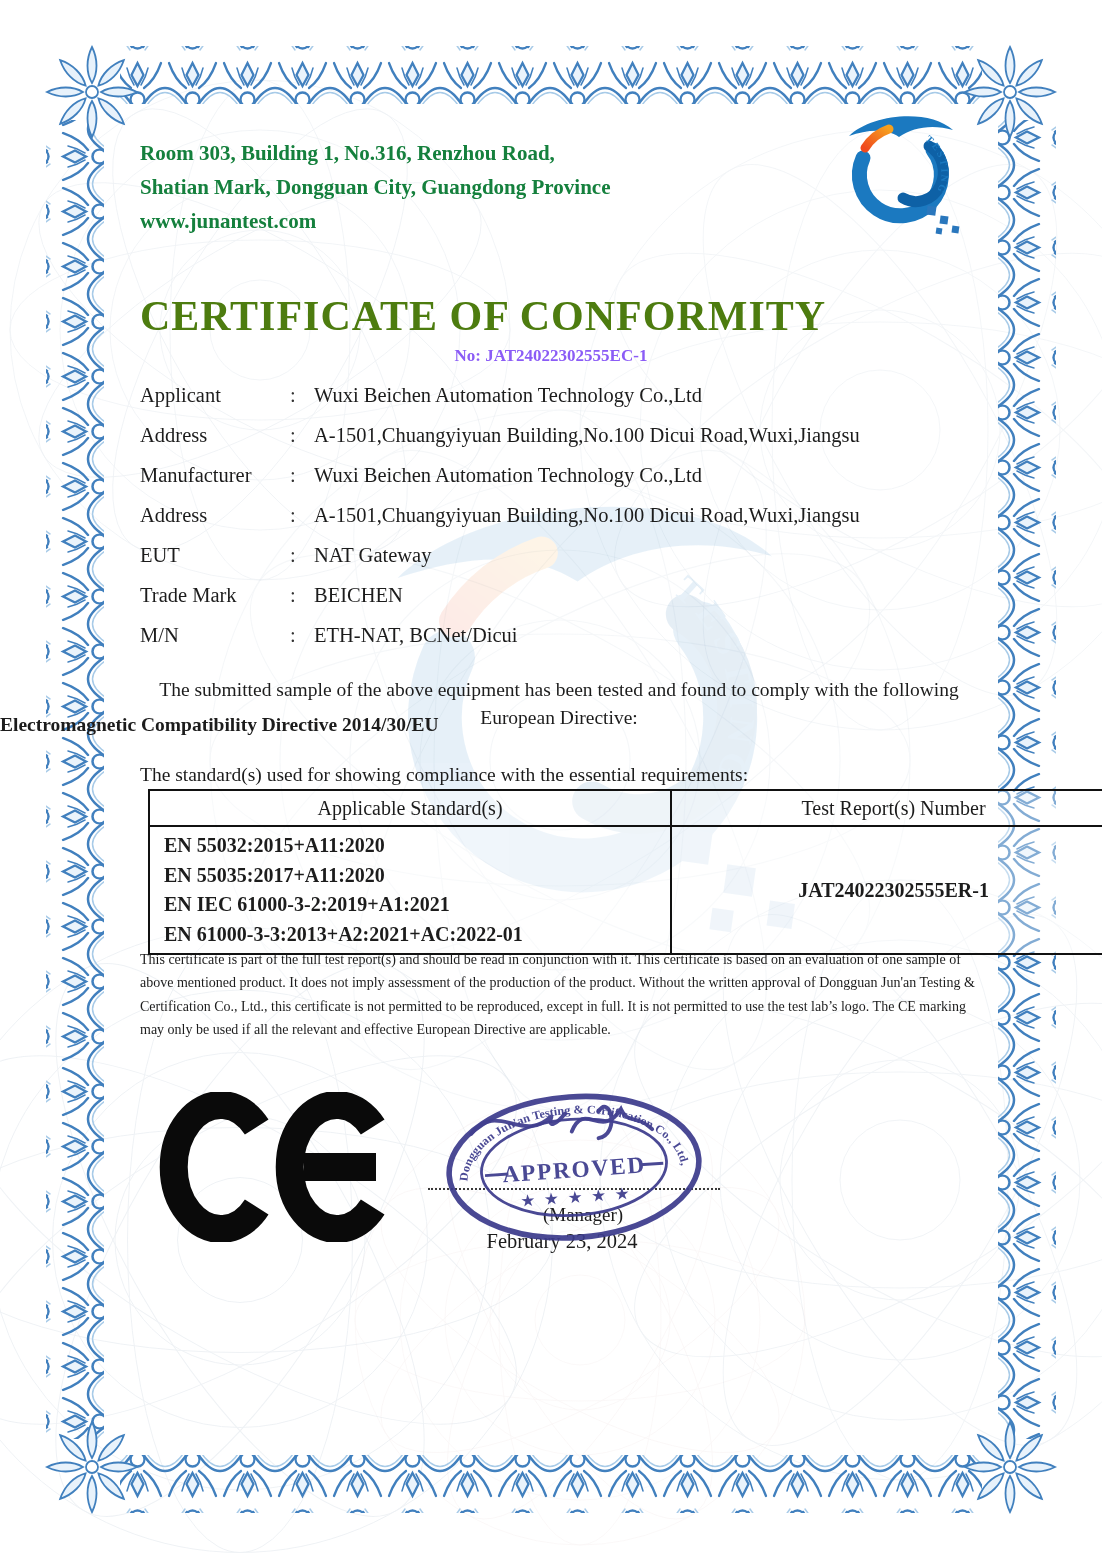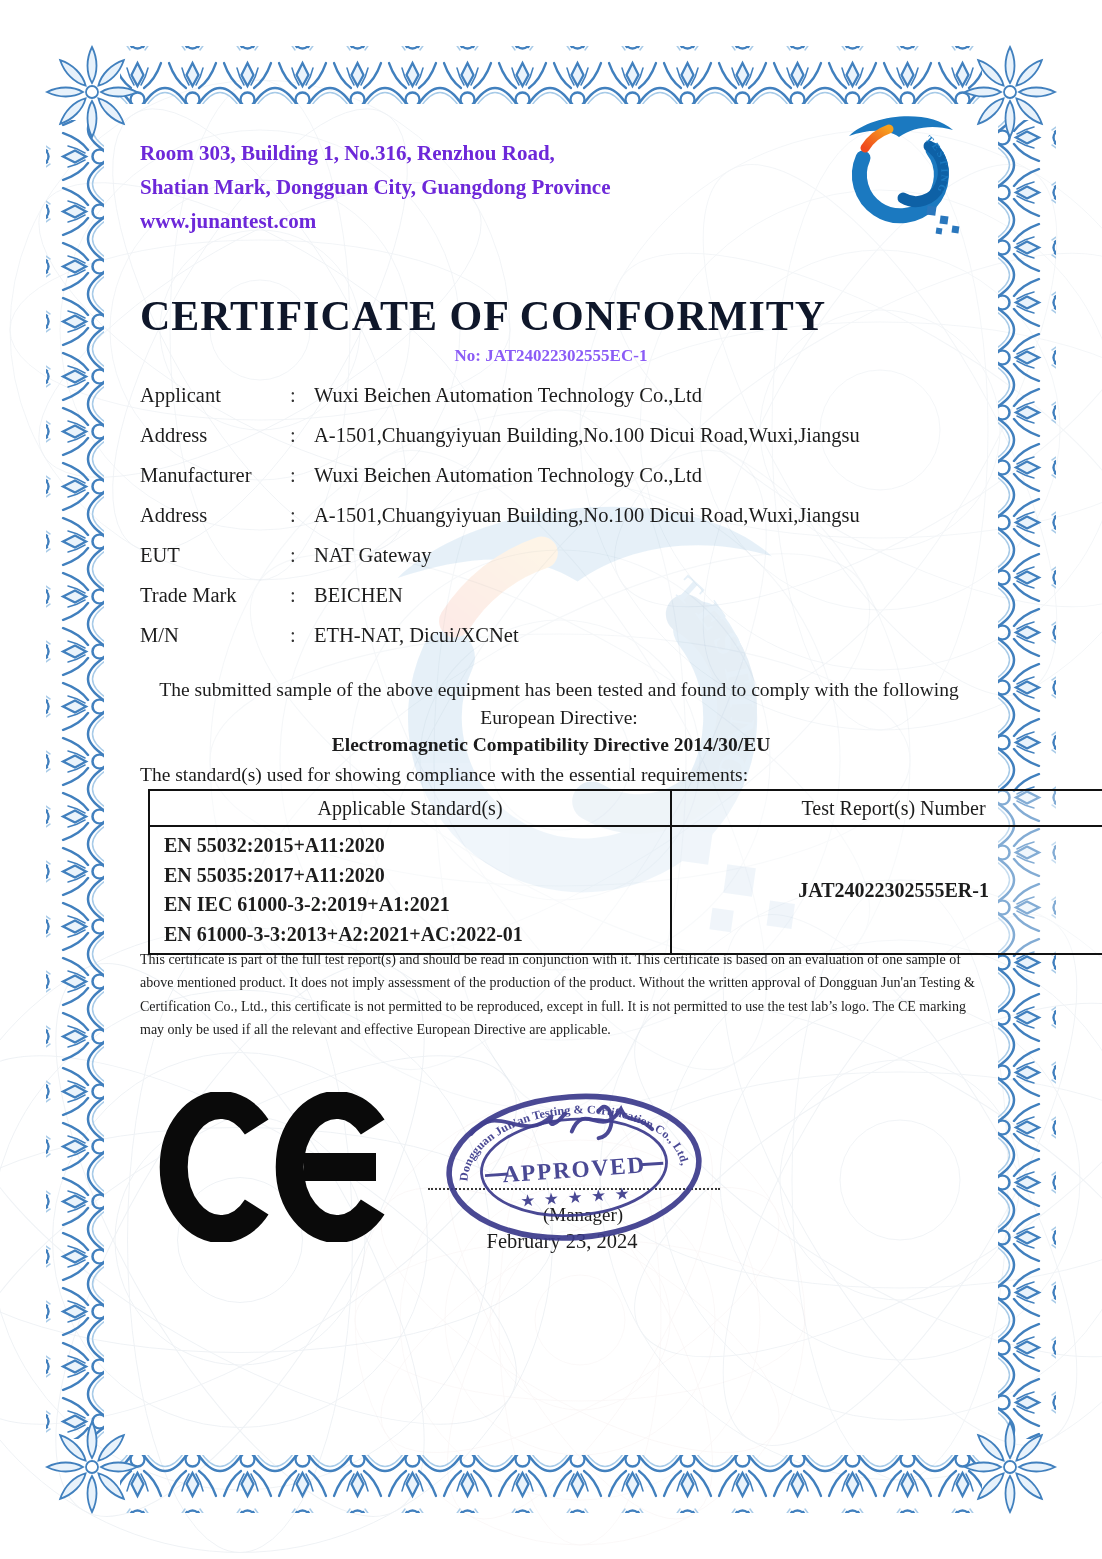--- a/index.html
+++ b/index.html
@@ -1,29 +1,29 @@
 <!DOCTYPE html>
 <html><head>
 <meta charset="utf-8">
 <style>
   html,body{margin:0;padding:0;background:#fff;}
   .page{position:relative;width:1102px;height:1559px;background:#ffffff;
         font-family:"Liberation Serif", serif;color:#1c1c1c;overflow:hidden;}
   .abs{position:absolute;}
-  .addr{left:140px;top:136px;font-size:21px;line-height:34px;font-weight:bold;color:#6d28d9;}
+  .addr{left:140px;top:136px;font-size:21px;line-height:34px;font-weight:bold;color:#15803d;}
   .title{left:0;top:292px;width:966px;text-align:center;font-size:42px;font-weight:bold;
-         letter-spacing:1px;color:#0f172a;}
+         letter-spacing:1px;color:#4d7c0f;}
   .certno{left:0;top:346px;width:1102px;text-align:center;font-size:17px;font-weight:bold;color:#8b5cf6;}
   .fields{left:140px;top:384px;width:830px;}
   .frow{display:flex;font-size:20.5px;margin-bottom:17px;}
   .flabel{width:150px;flex:0 0 150px;}
   .fcolon{width:24px;flex:0 0 24px;color:#333;}
   .fvalue{flex:1;}
   .intro{left:140px;top:676px;width:838px;font-size:19.5px;line-height:28px;text-align:center;}
-  .directive{left:0;top:734px;width:1102px;text-align:center;font-size:19.5px;font-weight:bold;}
+  .directive{left:0;top:714px;width:1102px;font-size:19.5px;font-weight:bold;}
   .stdintro{left:140px;top:764px;width:840px;font-size:19.5px;}
   .ctable{left:148px;top:789px;width:969px;border-collapse:collapse;}
   .ctable td,.ctable th{border:2px solid #111;background:rgba(255,255,255,0.35);}
   .ctable th{font-weight:normal;font-size:20px;height:32px;}
   .std-cell{padding:4px 6px 4px 14px;}
   .std-line{font-size:20px;font-weight:bold;line-height:29.5px;white-space:nowrap;}
   .report-cell{text-align:center;font-size:20px;font-weight:bold;}
   .disclaimer{left:140px;top:948px;width:845px;font-size:14px;line-height:23.4px;text-align:left;}
   .dotline{left:428px;top:1188px;width:292px;border-top:2.5px dotted #3a3a3a;height:0;}
   .manager{left:438px;top:1204px;width:290px;text-align:center;font-size:19px;}
@@ -172,21 +172,21 @@
       <span class="fvalue">NAT Gateway</span>
     </div>
     <div class="frow">
       <span class="flabel">Trade Mark</span>
       <span class="fcolon">:</span>
       <span class="fvalue">BEICHEN</span>
     </div>
     <div class="frow">
       <span class="flabel">M/N</span>
       <span class="fcolon">:</span>
-      <span class="fvalue">ETH-NAT, Dicui/XCNet</span>
+      <span class="fvalue">ETH-NAT, BCNet/Dicui</span>
     </div>
   </div>
 
   <div class="abs intro">The submitted sample of the above equipment has been tested and found to comply with the following European Directive:</div>
   <div class="abs directive">Electromagnetic Compatibility Directive 2014/30/EU</div>
   <div class="abs stdintro">The standard(s) used for showing compliance with the essential requirements:</div>
 
   <table class="abs ctable">
     <tbody>
         <tr>

